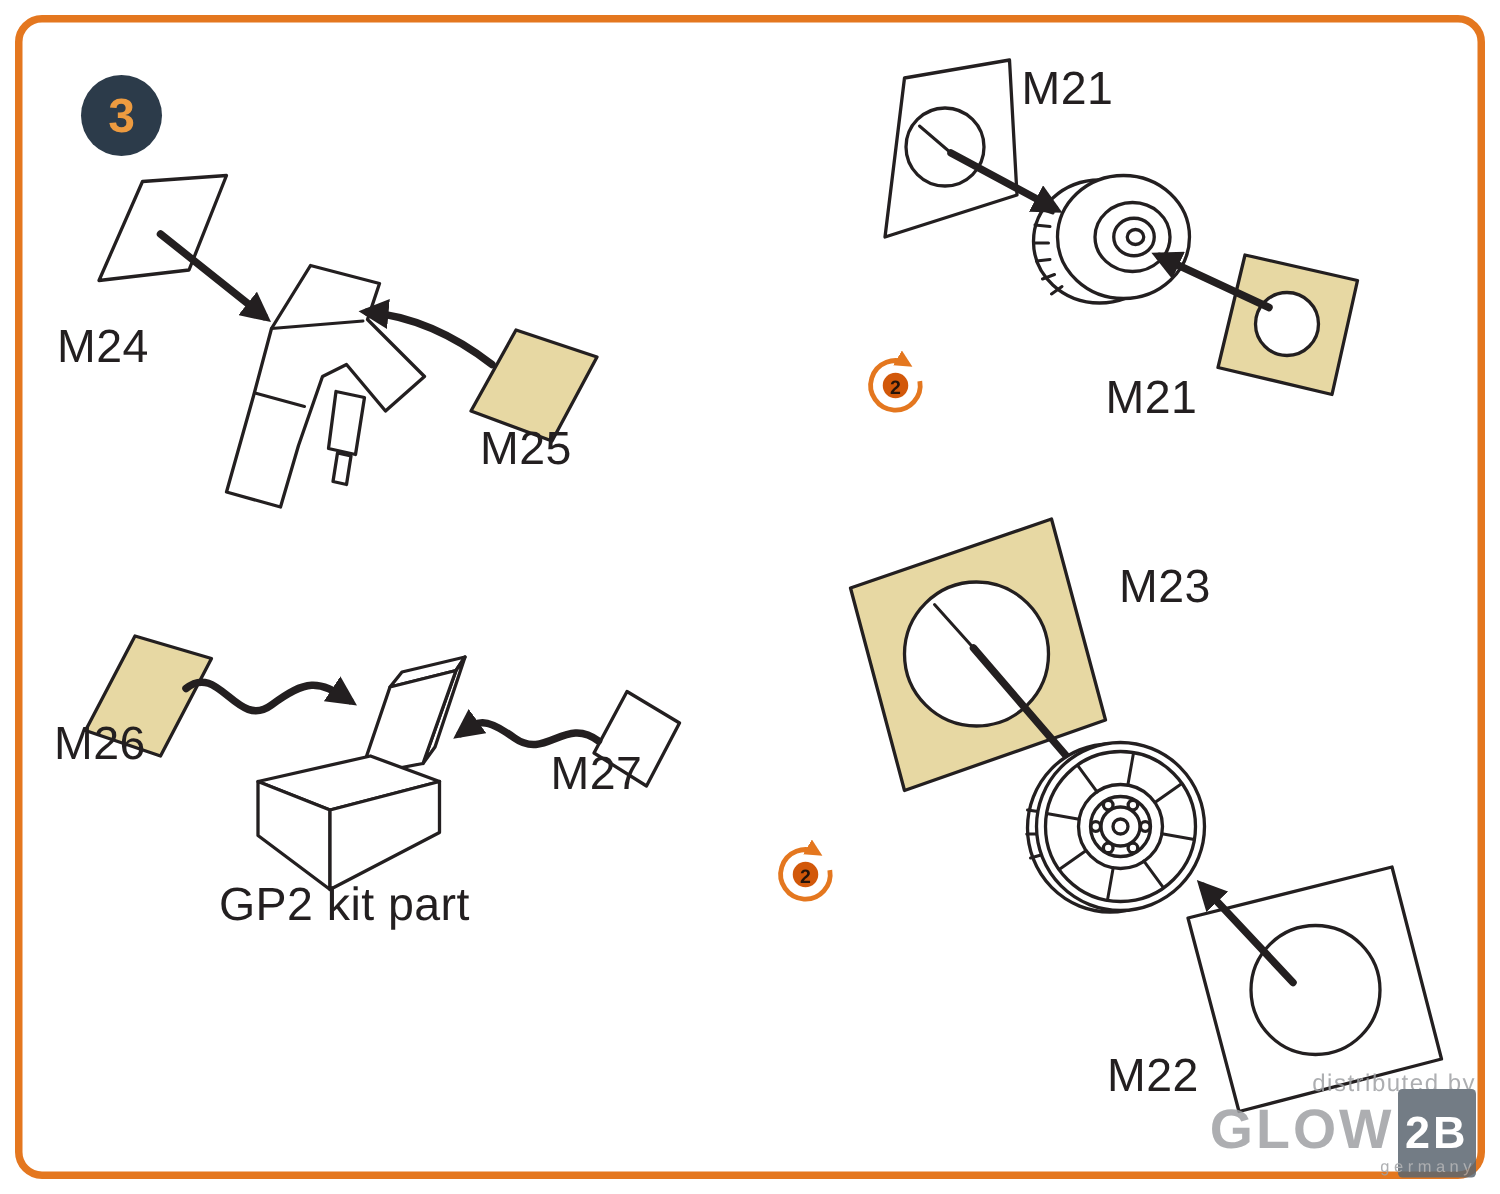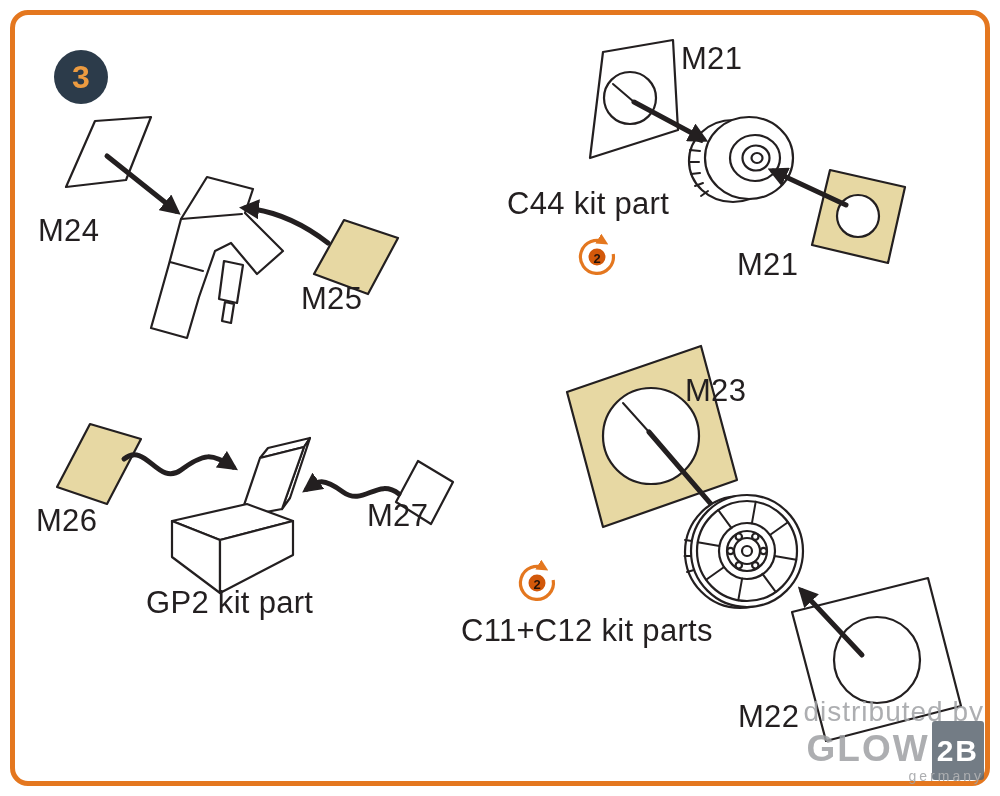--- a/index.html
+++ b/index.html
@@ -20,26 +20,26 @@
   .thin{fill:none;stroke:var(--line);stroke-width:2;stroke-linecap:round;}
   .detail{fill:none;stroke:var(--line);stroke-width:2;stroke-linecap:round;}
   .mkK{fill:var(--line);}
   .mkO{fill:var(--rot_ring);}
   .rot-arc{fill:none;stroke:var(--rot_ring);stroke-width:3.2;}
   .rot-disc{fill:var(--rot_disc);stroke:#fff;stroke-width:2;}
   .rot-num{fill:var(--rot_text);font-family:"Liberation Sans",sans-serif;font-weight:bold;
            font-size:13px;text-anchor:middle;dominant-baseline:central;}
   
   .watermark{position:absolute;right:16px;bottom:12px;text-align:right;opacity:.85;}
-  .wm-line1{font-size:28px;color:var(--watermark);letter-spacing:1px;}
+  .wm-line1{font-size:16px;color:var(--watermark);letter-spacing:1px;}
   .wm-logo{font-weight:bold;font-size:37px;color:var(--watermark);line-height:1;
            margin-top:2px;letter-spacing:2px;}
   .wm-2b{background:var(--wm_box);color:#fff;padding:13px 5px;margin-left:2px;border-radius:3px;
          font-size:30px;}
-  .wm-country{font-size:14px;color:var(--watermark);letter-spacing:3px;margin-top:1px;}
+  .wm-country{font-size:11px;color:var(--watermark);letter-spacing:3px;margin-top:1px;}
 </style>
 </head>
 <body>
 
 <div class="page">
 
   <svg class="canvas" width="1000" height="796" viewBox="0 0 1000 796">
     <defs>
       <marker id="arrowK" viewBox="0 0 10 10" refX="7" refY="5" markerWidth="4" markerHeight="4" orient="auto">
         <path d="M0,0 L10,5 L0,10 z" class="mkK"></path>
@@ -140,29 +140,27 @@
       <text class="rot-num" y="1">2</text>
     </g>
   </svg>
 
   <div class="frame"></div>
   <div class="step-badge">
     <span>3</span>
   </div>
 
   <div class="lbl" style="left:38px;top:213px">M24</div>
-  <div class="lbl" style="left:301px;top:281px">M25</div>
-  <div class="lbl" style="left:36px;top:503px">M26</div>
+  <div class="lbl" style="left:320px;top:281px">M25</div>
+  <div class="lbl" style="left:36px;top:478px">M26</div>
   <div class="lbl" style="left:367px;top:498px">M27</div>
   <div class="lbl" style="left:146px;top:585px">GP2 kit part</div>
   <div class="lbl" style="left:681px;top:41px">M21</div>
-  <div class="lbl" style="left:507px;top:186px">C44 kit part</div>
   <div class="lbl" style="left:737px;top:247px">M21</div>
-  <div class="lbl" style="left:685px;top:373px">M23</div>
-  <div class="lbl" style="left:461px;top:613px">C11+C12 kit parts</div>
+  <div class="lbl" style="left:746px;top:373px">M23</div>
   <div class="lbl" style="left:738px;top:699px">M22</div>
 
   <div class="watermark">
     <div class="wm-line1">distributed by</div>
     <div class="wm-logo"><span>GLOW</span><span class="wm-2b">2B</span></div>
     <div class="wm-country">germany</div>
   </div>
 
 </div>
 

